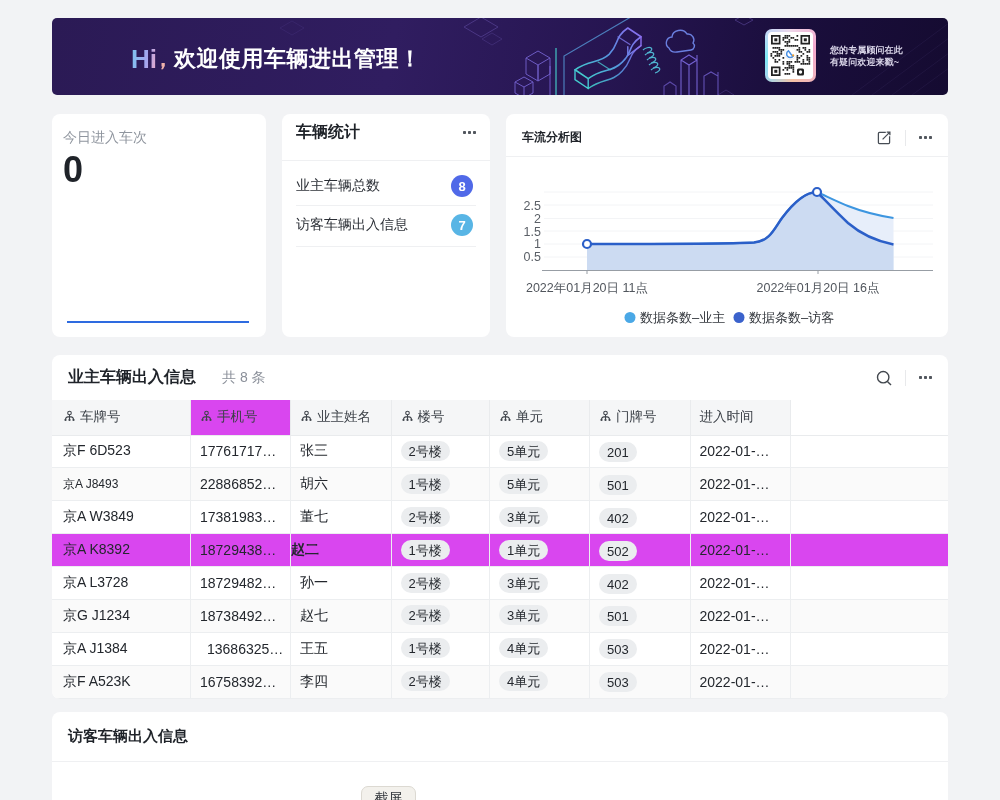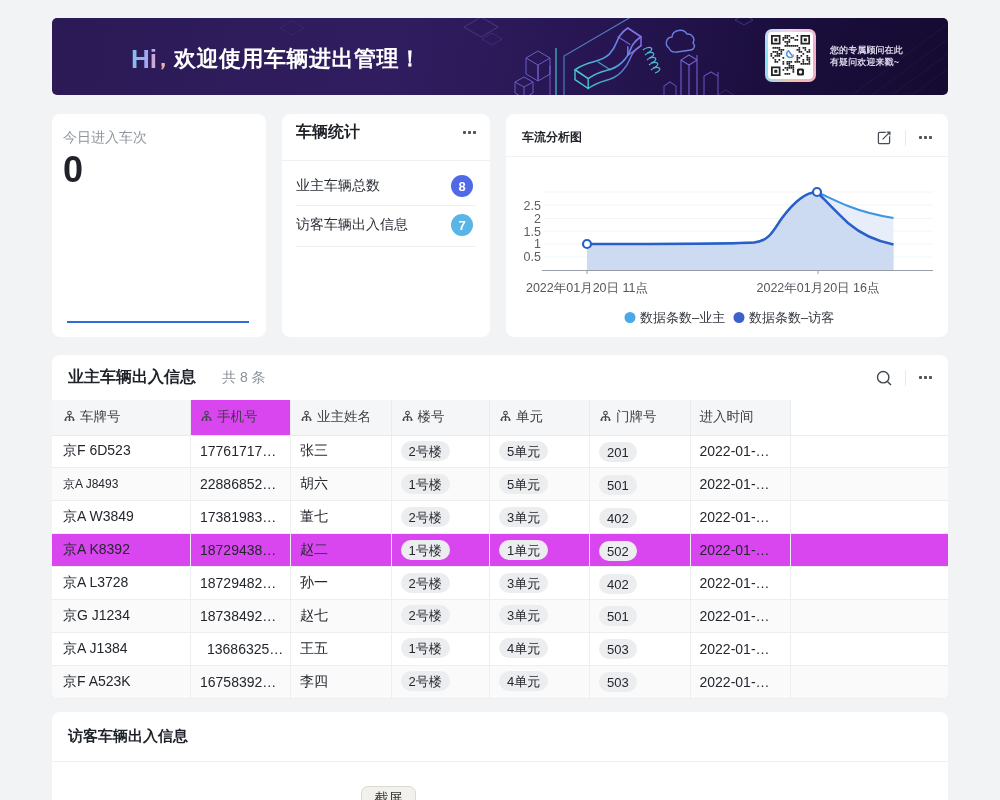--- a/index.html
+++ b/index.html
@@ -278,21 +278,21 @@
           <td style="border-right:1px solid #eceef0;border-bottom:1px solid #eceef0; font-size:14px; color:#23272d; padding-left:9px; white-space:nowrap; overflow:hidden;">董七</td>
           <td style="border-right:1px solid #eceef0;border-bottom:1px solid #eceef0; font-size:14px; color:#23272d; padding-left:9px; white-space:nowrap; overflow:hidden;"><span style="background:#ebedef; border-radius:10px; padding:2.5px 8px; font-size:13px; color:#23272d;">2号楼</span></td>
           <td style="border-right:1px solid #eceef0;border-bottom:1px solid #eceef0; font-size:14px; color:#23272d; padding-left:9px; white-space:nowrap; overflow:hidden;"><span style="background:#ebedef; border-radius:10px; padding:2.5px 8px; font-size:13px; color:#23272d;">3单元</span></td>
           <td style="border-right:1px solid #eceef0;border-bottom:1px solid #eceef0; font-size:14px; color:#23272d; padding-left:9px; white-space:nowrap; overflow:hidden;"><span style="background:#ebedef; border-radius:10px; padding:2.5px 8px; font-size:13px; color:#23272d;">402</span></td>
           <td style="border-right:1px solid #eceef0;border-bottom:1px solid #eceef0; font-size:14px; color:#23272d; padding-left:9px; white-space:nowrap; overflow:hidden;">2022-01-…</td>
           <td style="border-bottom:1px solid #eceef0;"></td>
         </tr>
         <tr style="height:32.9px; background:#d946ef;">
           <td style="border-right:1px solid #eceef0;border-bottom:1px solid #eceef0; font-size:14px; color:#23272d; padding-left:11px; white-space:nowrap; overflow:hidden;">京A K8392</td>
           <td style="border-right:1px solid #eceef0;border-bottom:1px solid #eceef0; font-size:14px; color:#23272d; padding-left:9px; white-space:nowrap; overflow:hidden;">18729438…</td>
-          <td style="border-right:1px solid #eceef0;border-bottom:1px solid #eceef0; font-size:14px; color:#23272d; padding-left:9px; white-space:nowrap; overflow:hidden;">赵二</td>
+          <td style="border-right:1px solid #eceef0;border-bottom:1px solid #eceef0; font-size:14px; color:#23272d; white-space:nowrap; overflow:hidden;font-weight:bold;">赵二</td>
           <td style="border-right:1px solid #eceef0;border-bottom:1px solid #eceef0; font-size:14px; color:#23272d; padding-left:9px; white-space:nowrap; overflow:hidden;"><span style="background:#ebedef; border-radius:10px; padding:2.5px 8px; font-size:13px; color:#23272d;">1号楼</span></td>
           <td style="border-right:1px solid #eceef0;border-bottom:1px solid #eceef0; font-size:14px; color:#23272d; padding-left:9px; white-space:nowrap; overflow:hidden;"><span style="background:#ebedef; border-radius:10px; padding:2.5px 8px; font-size:13px; color:#23272d;">1单元</span></td>
           <td style="border-right:1px solid #eceef0;border-bottom:1px solid #eceef0; font-size:14px; color:#23272d; padding-left:9px; white-space:nowrap; overflow:hidden;"><span style="background:#ebedef; border-radius:10px; padding:2.5px 8px; font-size:13px; color:#23272d;">502</span></td>
           <td style="border-right:1px solid #eceef0;border-bottom:1px solid #eceef0; font-size:14px; color:#23272d; padding-left:9px; white-space:nowrap; overflow:hidden;">2022-01-…</td>
           <td style="border-bottom:1px solid #eceef0;"></td>
         </tr>
         <tr style="height:32.9px; ">
           <td style="border-right:1px solid #eceef0;border-bottom:1px solid #eceef0; font-size:14px; color:#23272d; padding-left:11px; white-space:nowrap; overflow:hidden;">京A L3728</td>
           <td style="border-right:1px solid #eceef0;border-bottom:1px solid #eceef0; font-size:14px; color:#23272d; padding-left:9px; white-space:nowrap; overflow:hidden;">18729482…</td>
           <td style="border-right:1px solid #eceef0;border-bottom:1px solid #eceef0; font-size:14px; color:#23272d; padding-left:9px; white-space:nowrap; overflow:hidden;">孙一</td>

